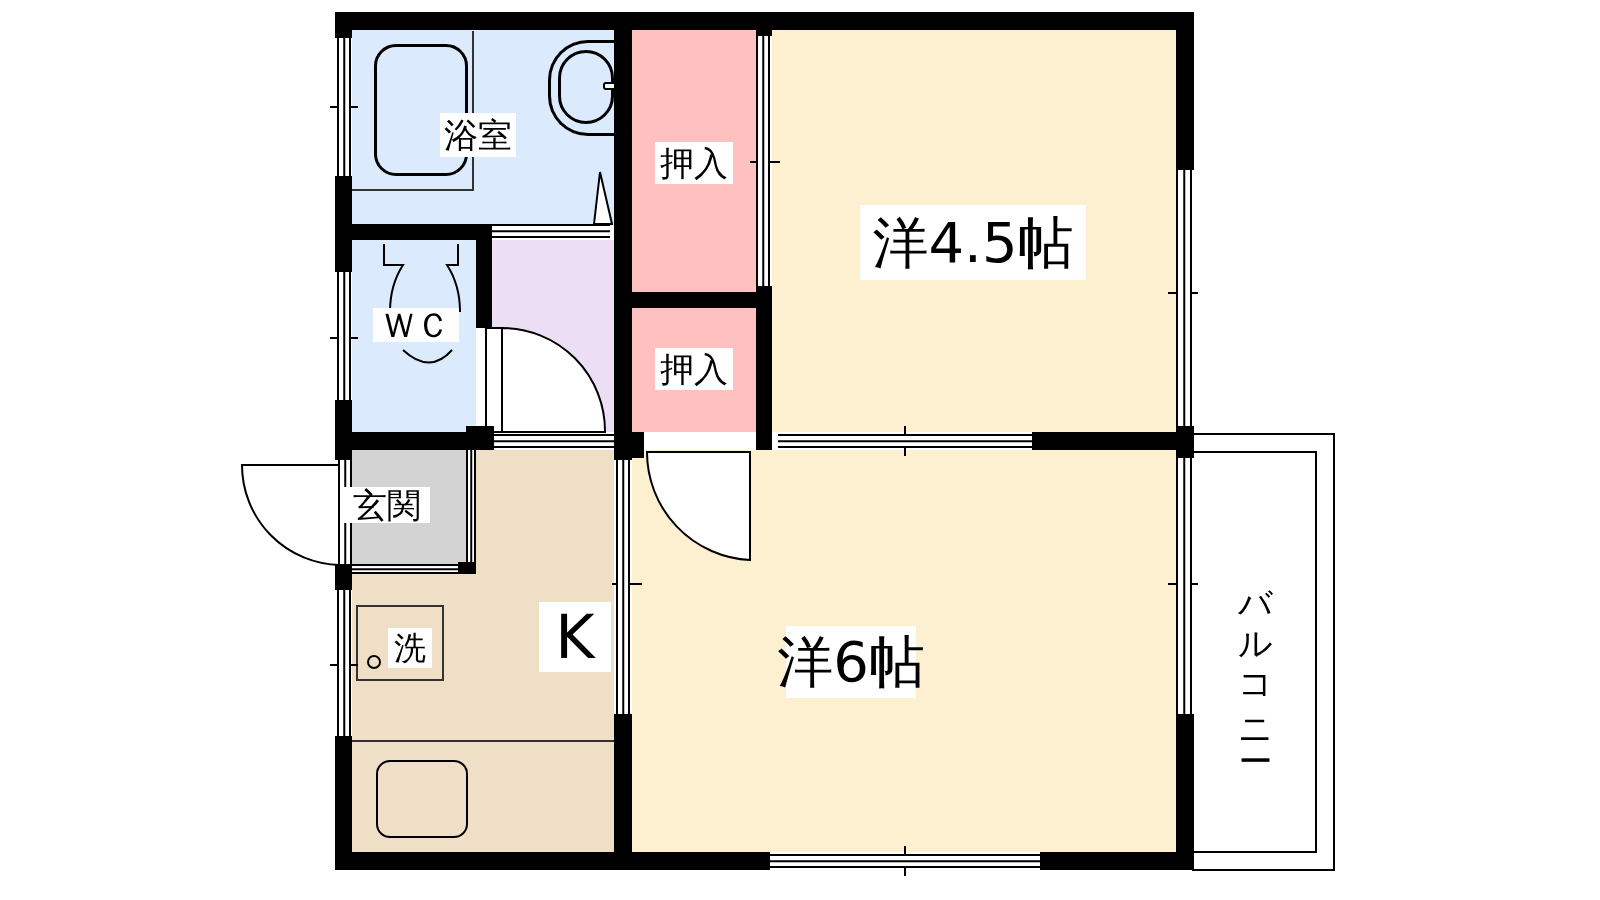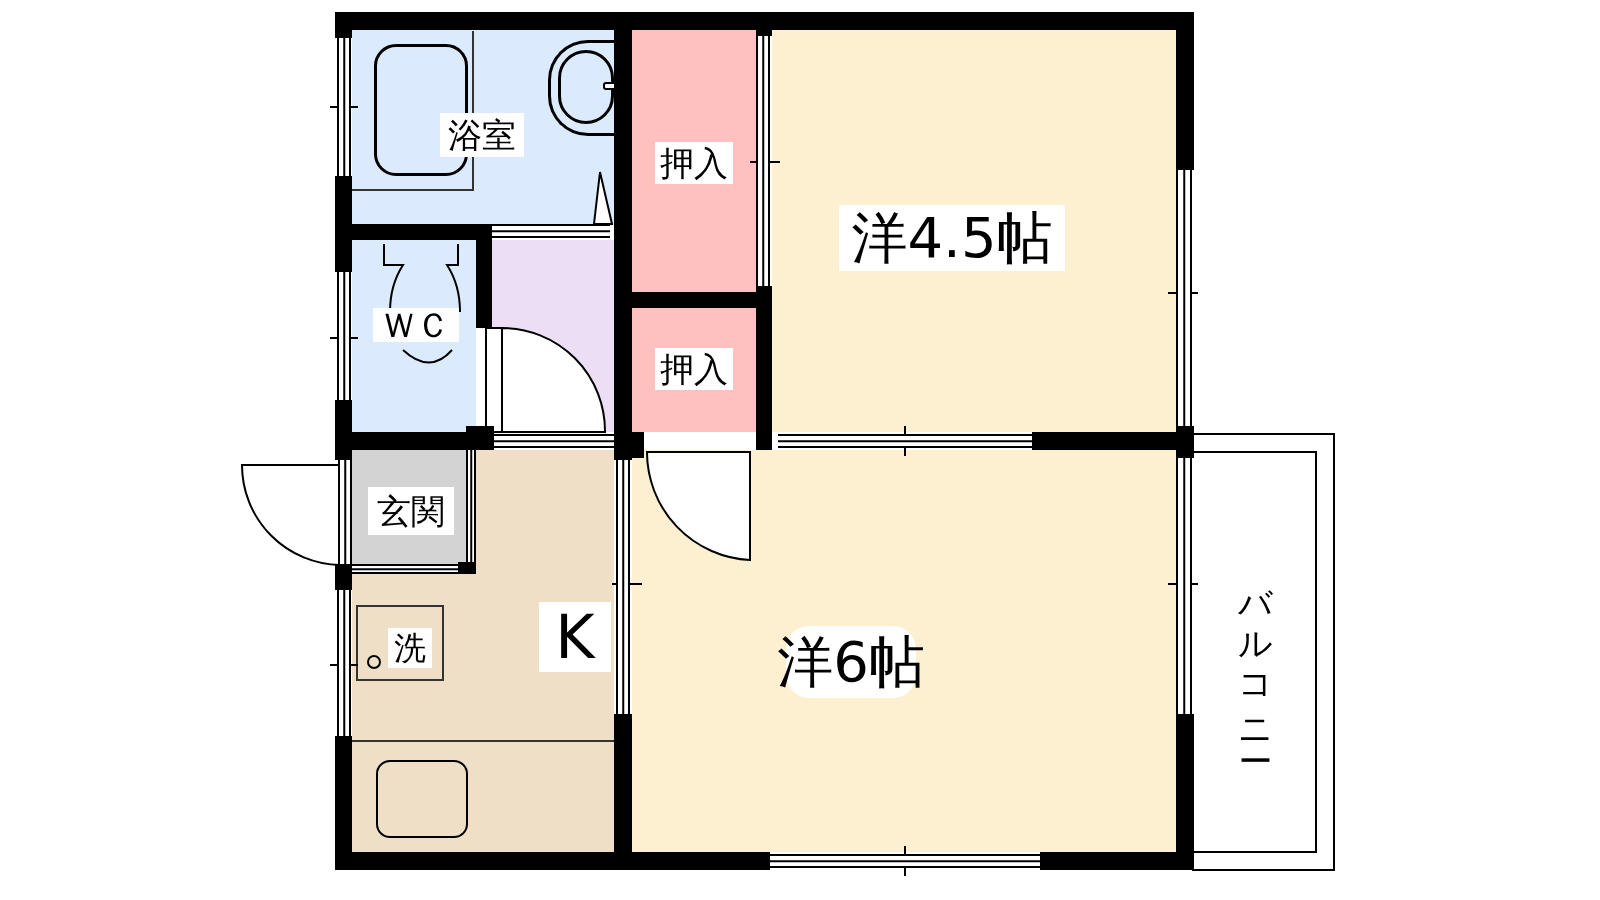--- a/index.html
+++ b/index.html
@@ -117,22 +117,22 @@
 <div class="wall" style="left:614px;top:292px;width:156px;height:16px;"></div>
 <div class="wall" style="left:756px;top:286px;width:16px;height:164px;"></div>
 <div class="wall" style="left:756px;top:12px;width:16px;height:24px;"></div>
 <div class="wall" style="left:1032px;top:432px;width:162px;height:18px;"></div>
 <div class="wall" style="left:614px;top:432px;width:30px;height:26px;"></div>
 <div class="wall" style="left:466px;top:426px;width:28px;height:24px;"></div>
 <div class="wall" style="left:458px;top:562px;width:18px;height:12px;"></div>
 <div class="wall" style="left:614px;top:714px;width:18px;height:156px;"></div>
 <div class="wall" style="left:614px;top:448px;width:18px;height:12px;"></div>
 
-<div class="label" style="left:440px;top:113px;width:84px;height:44px;font-size:34px;">浴室</div>
+<div class="label" style="left:440px;top:113px;width:76px;height:44px;font-size:34px;">浴室</div>
 <div class="label" style="left:373px;top:308px;width:86px;height:34px;font-size:34px;">ＷＣ</div>
 <div class="label" style="left:655px;top:142px;width:78px;height:42px;font-size:34px;">押入</div>
 <div class="label" style="left:655px;top:348px;width:78px;height:42px;font-size:34px;">押入</div>
-<div class="label" style="left:839px;top:205px;width:226px;height:66px;font-size:56px;">洋4.5帖</div>
-<div class="label" style="left:786px;top:626px;width:130px;height:72px;font-size:56px;border-radius:23px;">洋6帖</div>
-<div class="label" style="left:368px;top:487px;width:86px;height:48px;font-size:34px;">玄関</div>
+<div class="label" style="left:860px;top:205px;width:226px;height:75px;font-size:56px;">洋4.5帖</div>
+<div class="label" style="left:786px;top:626px;width:130px;height:72px;font-size:56px;">洋6帖</div>
+<div class="label" style="left:344px;top:487px;width:86px;height:36px;font-size:34px;">玄関</div>
 <div class="label" style="left:388px;top:628px;width:44px;height:40px;font-size:32px;">洗</div>
 <div class="label" style="left:539px;top:602px;width:72px;height:70px;font-size:60px;">K</div>
 <div class="label" style="left:1236px;top:552px;width:40px;height:210px;font-size:34px;writing-mode:vertical-rl;background:transparent;letter-spacing:6px;">バルコニー</div>
 
 </body></html>

